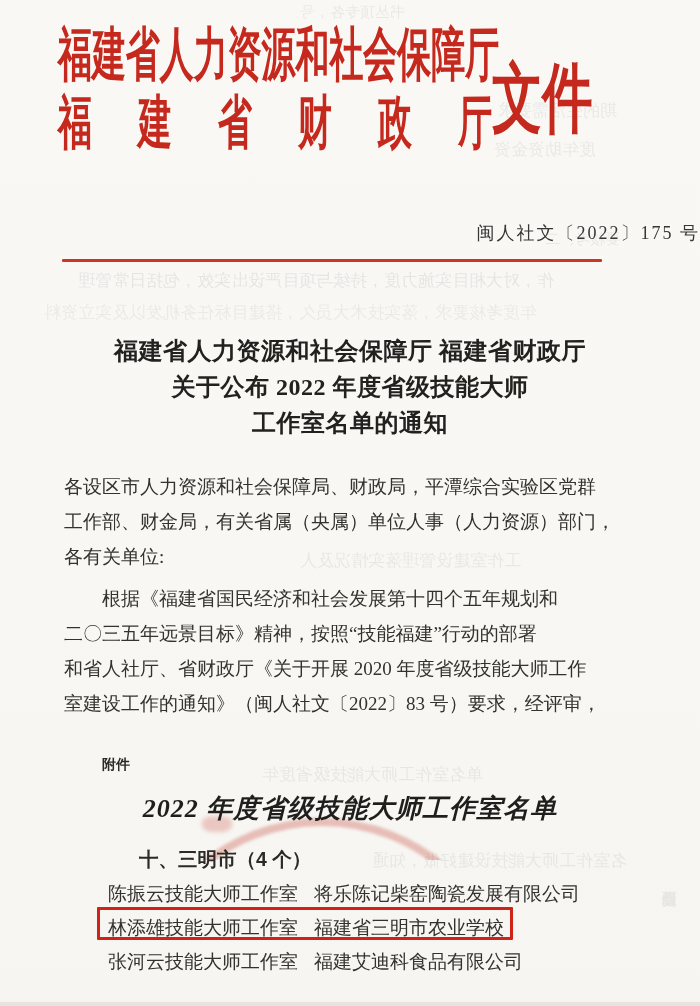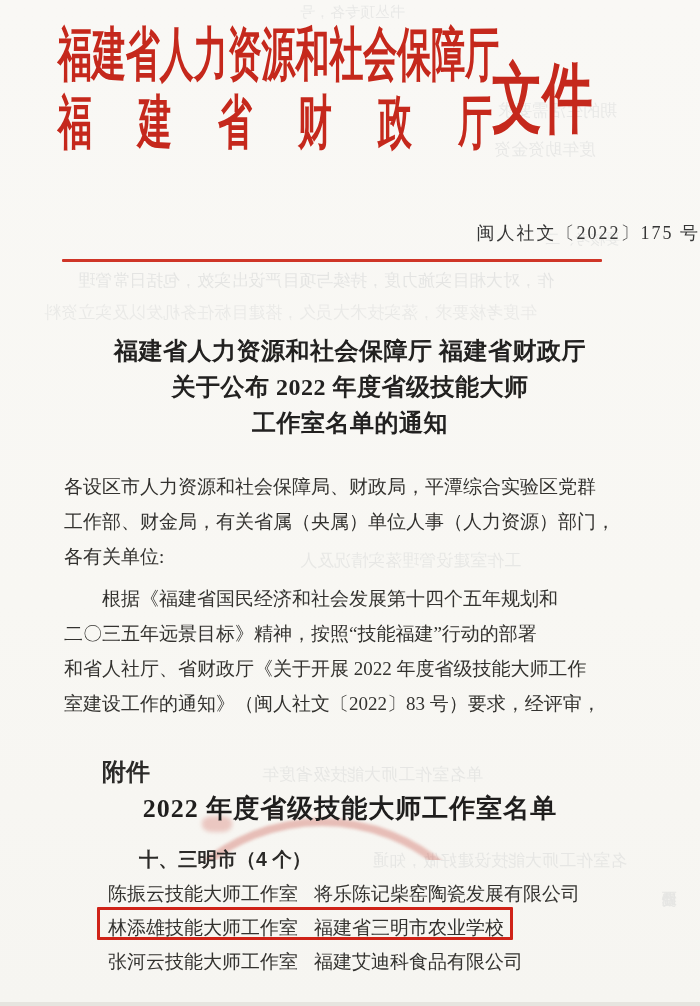--- a/index.html
+++ b/index.html
@@ -58,26 +58,26 @@
     font-size: 19px; line-height: 35px; color: #33322f;
   }
   .body-block .line { white-space: nowrap; height: 35px; }
   .para2 { margin-top: 7px; }
   .indent { text-indent: 2em; }
 
   
   .attach-label {
     position: absolute; top: 756px; left: 102px;
     font-family: "Liberation Sans", "DejaVu Sans", sans-serif;
-    font-weight: bold; font-size: 24px; color: #2b2a28;
+    font-weight: bold; font-size: 14px; color: #2b2a28;
   }
   .attach-heading {
     position: absolute; top: 791px; left: 0; width: 700px;
     text-align: center; font-weight: bold; font-size: 26px;
-    color: #1f1e1d; letter-spacing: 1px;
+    color: #1f1e1d; letter-spacing: 1px; font-style: italic;
   }
   .section-title {
     position: absolute; top: 846px; left: 99px;
     font-family: "Liberation Sans", "DejaVu Sans", sans-serif;
     font-weight: bold; font-size: 19.5px; color: #2b2a28; margin-left: 40px;
   }
 
   
   .rows { position: absolute; top: 873px; left: 108px; }
   .row {
@@ -166,21 +166,21 @@
     <div>关于公布 2022 年度省级技能大师</div>
     <div>工作室名单的通知</div>
   </div>
 
   <div class="body-block">
     <div class="line">各设区市人力资源和社会保障局、财政局，平潭综合实验区党群</div>
     <div class="line">工作部、财金局，有关省属（央属）单位人事（人力资源）部门，</div>
     <div class="line">各有关单位:</div>
     <div class="line para2 indent">根据《福建省国民经济和社会发展第十四个五年规划和</div>
     <div class="line">二〇三五年远景目标》精神，按照“技能福建”行动的部署</div>
-    <div class="line">和省人社厅、省财政厅《关于开展 2022 年度省级技能大师工作</div>
+    <div class="line">和省人社厅、省财政厅《关于开展 2020 年度省级技能大师工作</div>
     <div class="line">室建设工作的通知》（闽人社文〔2022〕83 号）要求，经评审，</div>
   </div>
 
   <div class="seal-clip">
     <div class="seal-arc"></div>
     <div class="seal-dot"></div>
   </div>
 
   <div class="attach-label">附件</div>
   <div class="attach-heading">2022 年度省级技能大师工作室名单</div>

